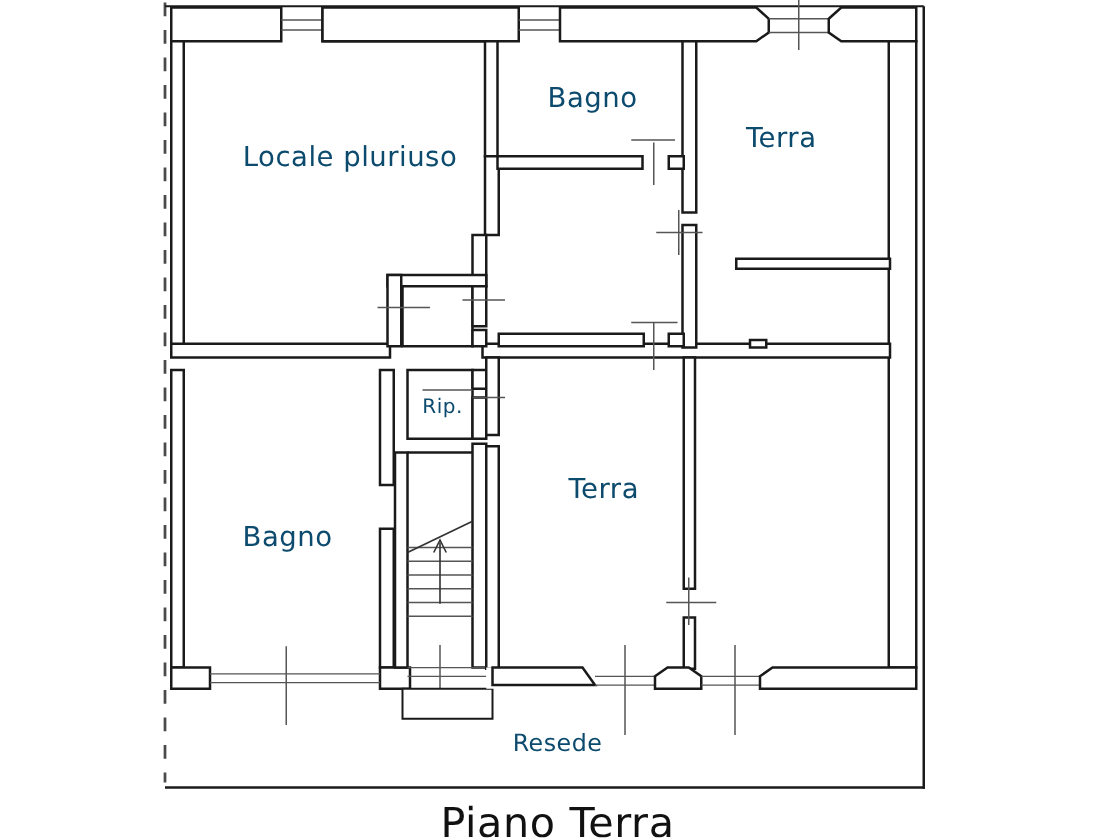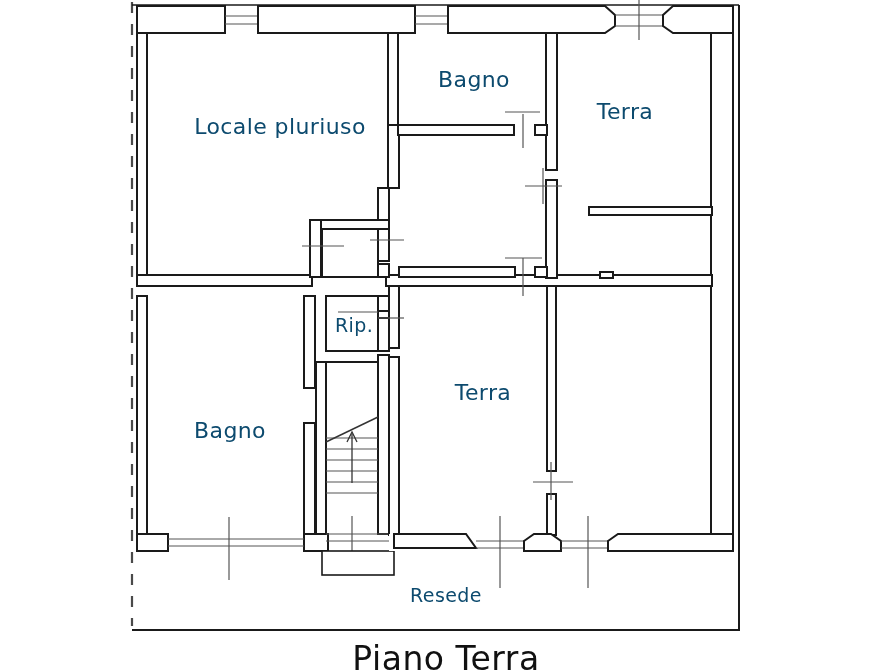--- a/index.html
+++ b/index.html
@@ -29,21 +29,21 @@
   .room-label {
     position: absolute;
     color: #0c4a6e;
     font-family: "DejaVu Sans", sans-serif;
     white-space: nowrap;
     transform: translate(-50%, -50%);
     letter-spacing: 0.4px;
     font-weight: 400;
   }
   .lbl-lg { font-size: 22px; }
-  .lbl-md { font-size: 19px; }
+  .lbl-md { font-size: 16px; }
   .lbl-xs { font-size: 19px; }
   #plan-title {
     position: absolute;
     left: 446px;
     top: 658px;
     transform: translate(-50%, -50%);
     font-size: 33px;
     color: #111111;
     font-family: "DejaVu Sans", sans-serif;
     white-space: nowrap;

